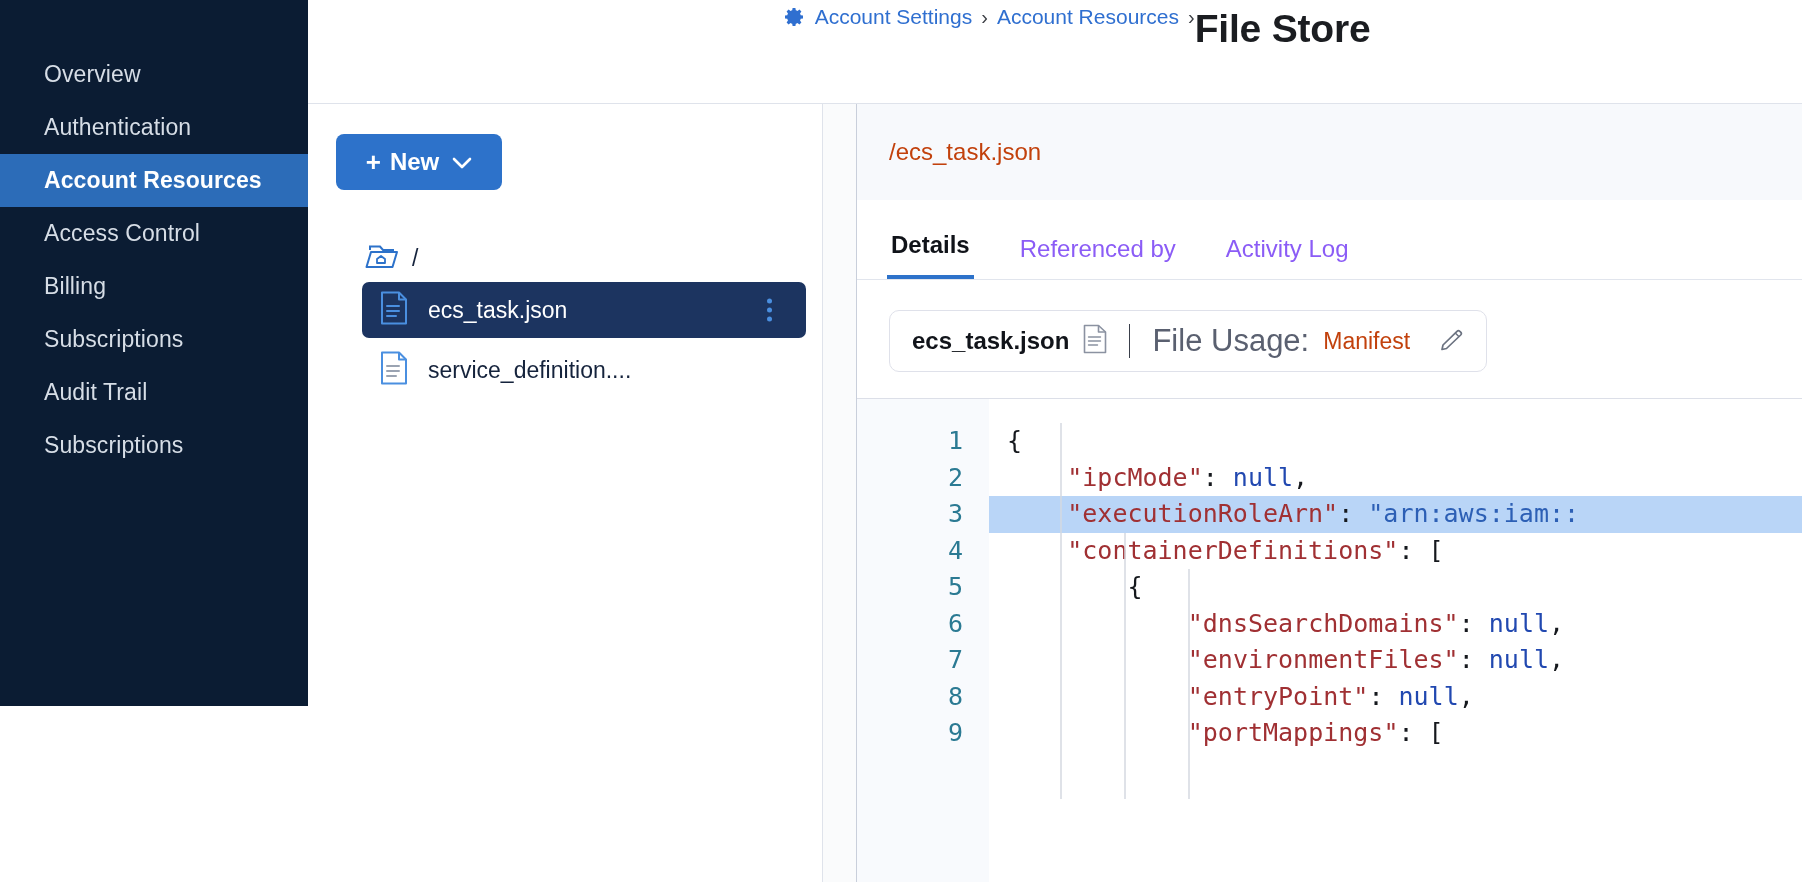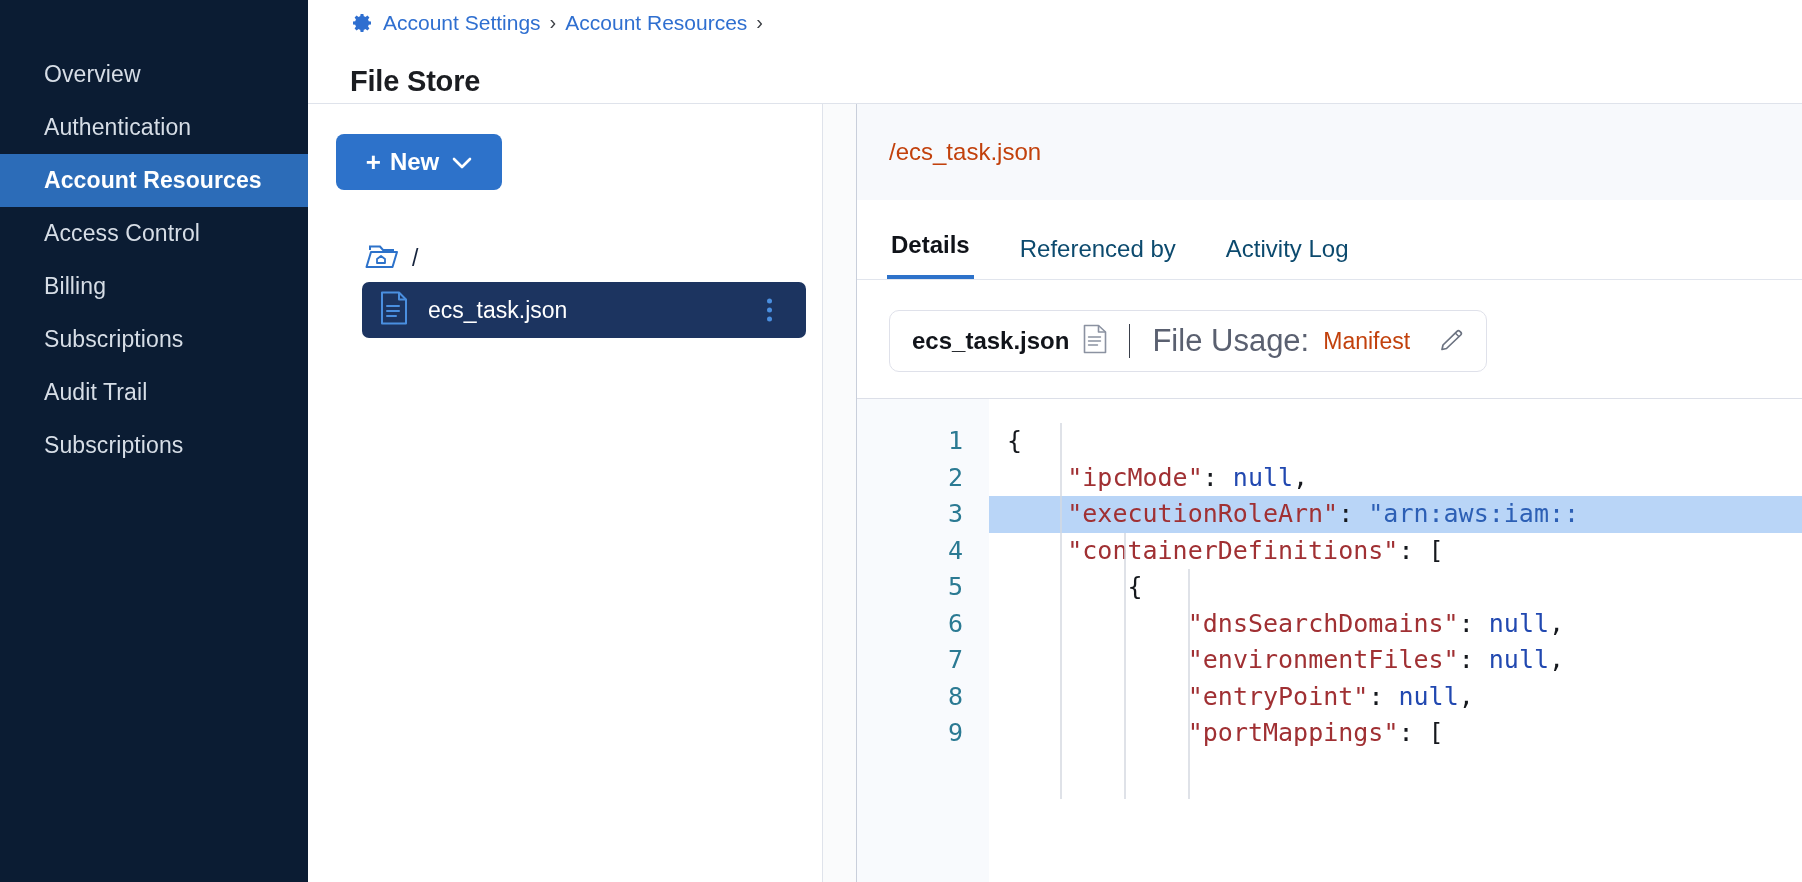--- a/index.html
+++ b/index.html
@@ -6,21 +6,21 @@
   html, body {
     width: 1802px; height: 882px;
     font-family: "Liberation Sans", sans-serif;
     background: #ffffff;
     overflow: hidden;
   }
   .app { display: flex; width: 1802px; height: 882px; }
 
   
   .sidebar {
-    width: 308px; min-width: 308px; height: 882px;
+    width: 308px; min-width: 308px; height: 706px;
     background: #0b1c33;
     padding-top: 48px;
     display: flex; flex-direction: column;
   }
   .nav-item {
     height: 53px;
     display: flex; align-items: center;
     padding-left: 44px;
     color: #d6dde6;
     font-size: 23px;
@@ -34,32 +34,32 @@
   }
 
   
   .content { flex: 1; display: flex; flex-direction: column; min-width: 0; }
 
   .topbar {
     height: 104px; min-height: 104px;
     border-bottom: 1px solid #dfe3eb;
     background: #fff;
     padding-left: 42px;
-    display: flex; flex-direction: column; justify-content: center;
+    display: flex; flex-direction: row; justify-content: center;
   }
   .breadcrumb {
     display: flex; align-items: center; gap: 9px;
     font-size: 21px; height: 34px;
   }
   .gear-icon { width: 24px; height: 24px; display: inline-block; flex: none; }
   .crumb-link { color: #2f6fd0; cursor: pointer; white-space: nowrap; }
   .crumb-sep { color: #3c3f45; font-size: 20px; }
   .page-title {
-    font-size: 29px; font-weight: bold; color: #1b1d21;
-    margin-top: 25px; letter-spacing: -.2px;
+    font-size: 39px; font-weight: bold; color: #1b1d21;
+    margin-top: 7px; letter-spacing: -.2px;
   }
 
   .panes { flex: 1; display: flex; min-height: 0; }
 
   
   .tree-pane {
     width: 515px; min-width: 515px;
     background: #ffffff;
     border-right: 1px solid #dfe3eb;
     padding: 30px 0 0 0;
@@ -124,21 +124,21 @@
     padding-left: 32px;
     font-size: 24px; color: #c2410c;
   }
   .tabs {
     height: 80px; min-height: 80px;
     display: flex; align-items: flex-end;
     padding-left: 30px; gap: 42px;
     border-bottom: 1px solid #e1e5ed;
   }
   .tab {
-    font-size: 24px; color: #0c4a6e;
+    font-size: 24px; color: #8b5cf6;
     padding: 0 4px 16px 4px;
     cursor: pointer; white-space: nowrap;
   }
   .tab.active { color: #101319; font-weight: bold; border-bottom: 4px solid #2d72ca; }
 
   .usage-wrap { padding: 30px 0 26px 32px; }
   .usage-card {
     display: inline-flex; align-items: center;
     height: 62px;
     border: 1px solid #dfe1ea; border-radius: 10px;
@@ -266,20 +266,30 @@
               </svg>
             </span>
             <span class="file-name">ecs_task.json</span>
             <span class="kebab">
                 <i></i>
                 <i></i>
                 <i></i>
               </span>
           </div>
 
+          <div class="tree-row">
+            <span>
+              <svg width="28" height="34" viewBox="0 0 28 34">
+                <path d="M2 1.5h17L26 8.5V32.5H2z" stroke="#4a8fe0" stroke-width="2" fill="none" stroke-linejoin="round"></path>
+                <path d="M19 1.5V8.5H26" stroke="#4a8fe0" stroke-width="2" fill="none" stroke-linejoin="round"></path>
+                <path d="M7 15h12M7 20h12M7 25h9" stroke="#9aa3b2" stroke-width="2" stroke-linecap="round"></path>
+              </svg>
+            </span>
+            <span class="file-name">service_definition....</span>
+          </div>
         </div>
       </section>
 
       <div class="gutter"></div>
 
       <section class="detail-pane">
         <div class="path-bar">
           <span>/ecs_task.json</span>
         </div>
 

